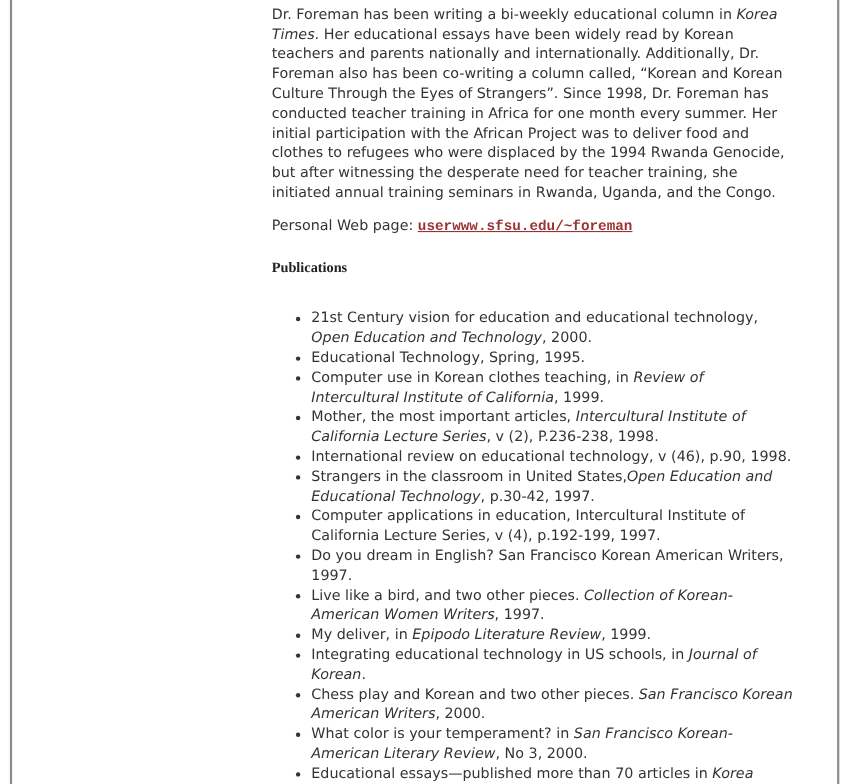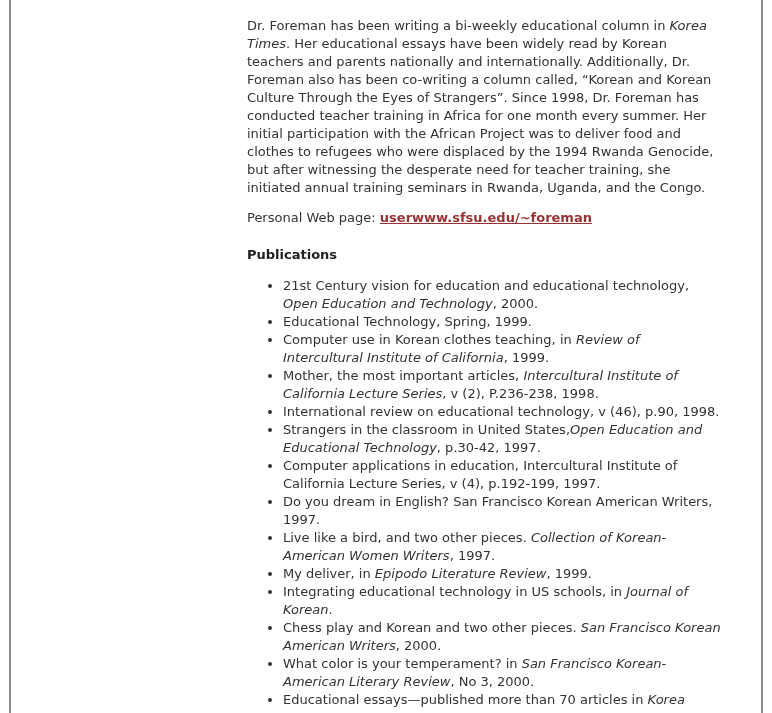--- a/index.html
+++ b/index.html
@@ -12,40 +12,42 @@
   .frame-border {
     position: absolute; top: 0; bottom: 0; width: 2px;
     background: #8c8c8c;
   }
   .frame-border.left  { left: 9px; }
   .frame-border.right { left: 761px; }
   .content {
     position: absolute;
     left: 247px; top: 0;
     width: 475px;
-    padding-top: 17px;
+    padding-top: 5px;
     color: #333333;
     font-size: 13px;
     line-height: 18px;
   }
   .bio { margin: 0; }
   .weblink-line { margin-top: 12px; }
   .weblink-line a {
     color: #993333;
     font-weight: bold;
     text-decoration: underline;
+    font-family: Liberation Mono, monospace;
   }
   h3.pub-heading {
     margin-top: 19px;
     font-size: 13px;
     font-weight: bold;
     color: #222222;
+    font-family: Liberation Serif, serif;
   }
   ul.pub-list {
-    margin-top: 13px;
+    margin-top: 29px;
     padding-left: 36px;
     list-style-type: disc;
   }
   ul.pub-list li { margin: 0; padding: 0; }
   i { font-style: italic; }
 </style>
 </head>
 <body>
 
 <div class="frame-border left"></div>
@@ -54,21 +56,21 @@
 <div class="content">
 
   <p class="bio"><span>Dr. Foreman has been writing a bi-weekly educational column in </span><i>Korea Times</i><span>. Her educational essays have been widely read by Korean teachers and parents nationally and internationally. Additionally, Dr. Foreman also has been co-writing a column called, “Korean and Korean Culture Through the Eyes of Strangers”. Since 1998, Dr. Foreman has conducted teacher training in Africa for one month every summer. Her initial participation with the African Project was to deliver food and clothes to refugees who were displaced by the 1994 Rwanda Genocide, but after witnessing the desperate need for teacher training, she initiated annual training seminars in Rwanda, Uganda, and the Congo.</span></p>
 
   <p class="weblink-line"><span>Personal Web page: </span><a href="#">userwww.sfsu.edu/~foreman</a></p>
 
   <h3 class="pub-heading">Publications</h3>
 
   <ul class="pub-list">
       <li><span>21st Century vision for education and educational technology, </span><i>Open Education and Technology</i><span>, 2000.</span></li>
-      <li><span>Educational Technology, Spring, 1999.</span></li>
+      <li><span>Educational Technology, Spring, 1995.</span></li>
       <li><span>Computer use in Korean clothes teaching, in </span><i>Review of Intercultural Institute of California</i><span>, 1999.</span></li>
       <li><span>Mother, the most important articles, </span><i>Intercultural Institute of California Lecture Series</i><span>, v (2), P.236-238, 1998.</span></li>
       <li><span>International review on educational technology, v (46), p.90, 1998.</span></li>
       <li><span>Strangers in the classroom in United States,</span><i>Open Education and Educational Technology</i><span>, p.30-42, 1997.</span></li>
       <li><span>Computer applications in education, Intercultural Institute of California Lecture Series, v (4), p.192-199, 1997.</span></li>
       <li><span>Do you dream in English? San Francisco Korean American Writers, 1997.</span></li>
       <li><span>Live like a bird, and two other pieces. </span><i>Collection of Korean-American Women Writers</i><span>, 1997.</span></li>
       <li><span>My deliver, in </span><i>Epipodo Literature Review</i><span>, 1999.</span></li>
       <li><span>Integrating educational technology in US schools, in </span><i>Journal of Korean</i><span>.</span></li>
       <li><span>Chess play and Korean and two other pieces. </span><i>San Francisco Korean American Writers</i><span>, 2000.</span></li>

